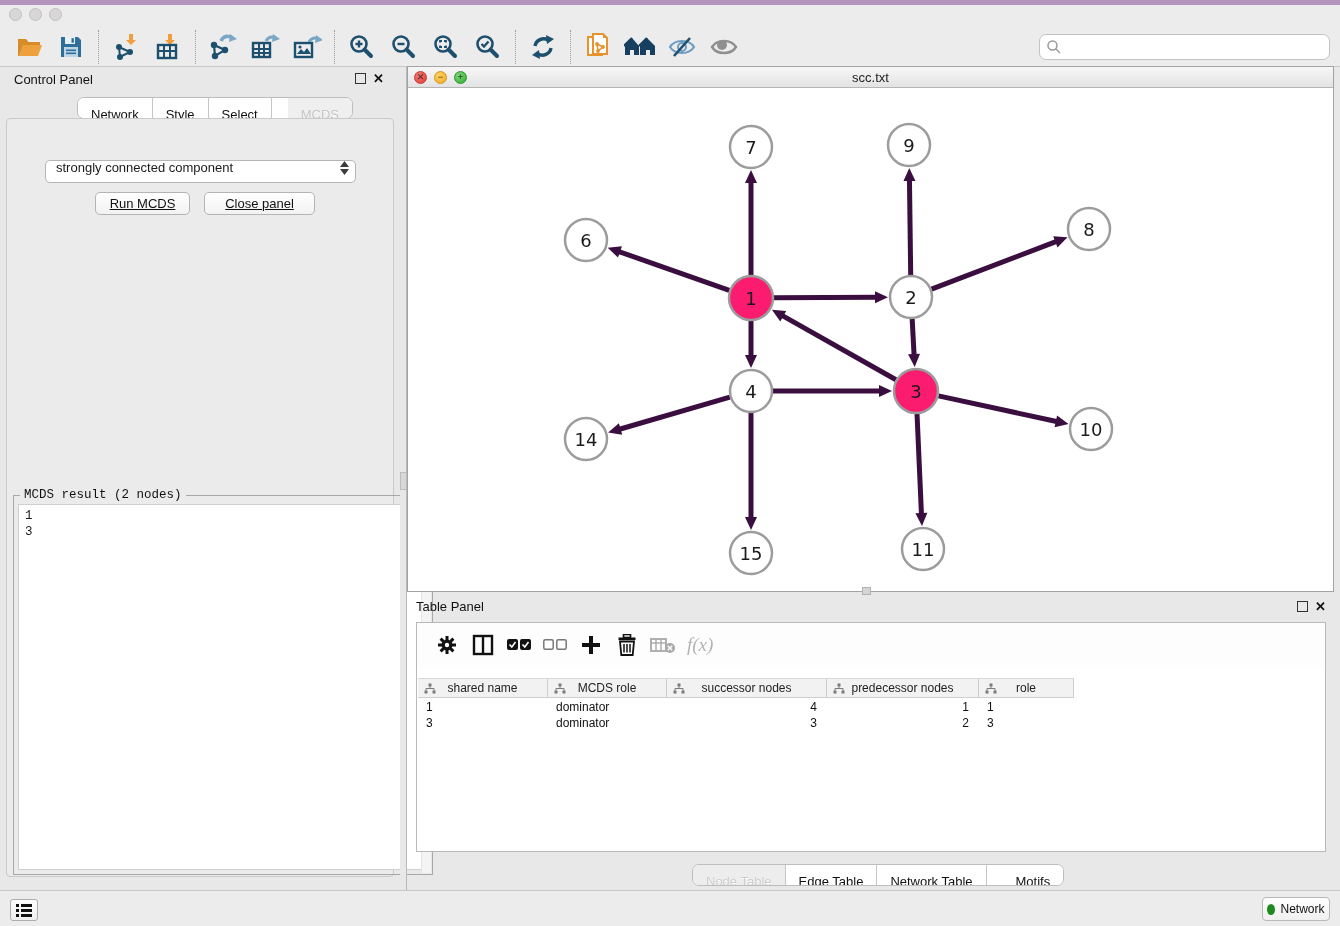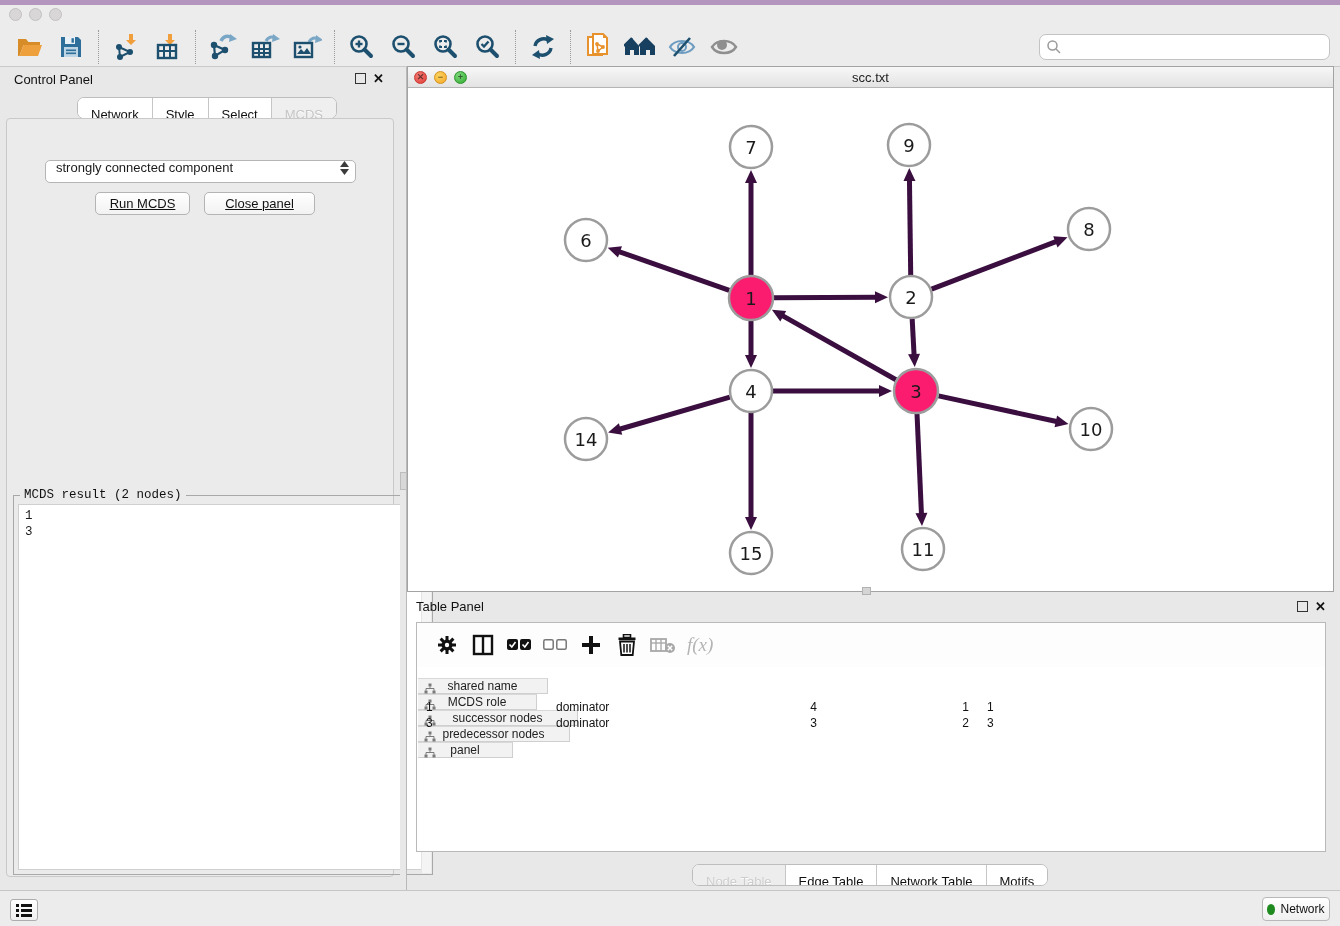--- a/index.html
+++ b/index.html
@@ -23,21 +23,21 @@
   
   .cp-header { position:absolute; left:0; top:70px; width:400px; height:22px; }
   .cp-title { position:absolute; left:14px; top:2px; font-size:13px; color:#111; }
   .panel-btns { position:absolute; top:3px; display:flex; gap:7px; }
   .cp-header .panel-btns { right:16px; }
   .float-glyph { width:11px; height:11px; border:1.5px solid #333; display:inline-block; }
   .close-glyph { font-size:13px; font-weight:bold; color:#111; line-height:11px; }
 
   .segmented { display:flex; height:22px; border:1px solid #bdbdbd; border-radius:7px; background:#fff; overflow:hidden; }
   .seg { padding:16px 13px; display:flex; align-items:center; font-size:13px; color:#111; border-right:1px solid #c6c6c6; background:#fff; cursor:default; }
-  .seg:last-child { border-right:none; }
+  .seg:last-child { border-right:none;margin-left:16px; }
   .seg.active { background:#efefef; color:#c4c4c4; text-shadow:0 1px 0 #fff; }
   .cp-tabs { position:absolute; left:77px; top:97px; }
 
   .cp-content { position:absolute; left:6px; top:118px; width:388px; height:759px; background:#ebebeb; border:1px solid #c9c9c9; border-radius:4px; }
   .opt-label { position:absolute; left:0; width:100%; top:19px; text-align:center; font-size:13px; color:#111; }
   .mcds-select { position:absolute; left:38px; top:41px; width:311px; height:23px; background:#fff; border:1px solid #b5b5b5; border-radius:5px; display:flex; align-items:center; padding:0 6px 8px 10px; font-size:13px; }
   .mcds-select .sel-text { flex:1; }
   .stepper { display:flex; flex-direction:column; gap:2px; align-items:center; }
   .stepper svg { display:block; }
   .btn { position:absolute; height:23px; background:linear-gradient(#ffffff,#f2f2f2); border:1px solid #b4b4b4; border-radius:5px; font-size:13px; color:#111; display:flex; align-items:center; justify-content:center;text-decoration:underline; }
@@ -67,21 +67,21 @@
 
   
   .tp-header { position:absolute; left:407px; top:598px; width:933px; height:20px; }
   .tp-title { position:absolute; left:9px; top:1px; font-size:13px; color:#111; }
   .tp-header .panel-btns { right:14px; }
   .tp-container { position:absolute; left:416px; top:622px; width:910px; height:230px; background:#fff; border:1px solid #b9b9b9; }
   .tp-toolbar { position:absolute; left:0; top:0; right:0; height:44px; display:flex; align-items:center; padding-left:12px; background:#fdfdfd; }
   .tp-tbtn { width:36px; height:32px; display:flex; align-items:center; justify-content:center; }
   .fx-label { font-family:"Liberation Serif", serif; font-style:italic; font-size:19px; color:#b4b4b4; margin-left:6px; }
 
-  .grid-head { position:absolute; left:1px; top:55px; height:25px; display:flex;flex-direction:column; }
+  .grid-head { position:absolute; left:1px; top:55px; height:25px; display:flex; }
   .th { position:relative; height:20px; background:#f2f2f2; border-top:1px solid #d8d8d8; border-bottom:1px solid #cfcfcf; border-right:1px solid #cfcfcf; display:flex; align-items:center; justify-content:center; font-size:12px; color:#222; }
   .th .tree-ico { position:absolute; left:6px; top:4px; }
   .grid-body { position:absolute; left:1px; top:76px; }
   .tr { display:flex; height:16px; }
   .td { font-size:12px; color:#111; line-height:16px; overflow:hidden; white-space:nowrap; }
   .td.left { text-align:left; padding-left:8px; }
   .td.right { text-align:right; padding-right:10px; }
 
   .bottom-tabs { position:absolute; left:692px; top:864px; }
   .bottom-tabs .seg.active { background:#ededed; color:#cdcdcd; }
@@ -470,21 +470,21 @@
         </svg>
         <span>predecessor nodes</span>
       </div>
       <div class="th" style="width: 95px;">
         <svg class="tree-ico" width="12" height="12" viewBox="0 0 12 12">
           <rect x="4.5" y="0.5" width="3" height="3" fill="#7a7a7a"></rect>
           <path d="M6 3.5v2M2 5.5h8M2 5.5v2M10 5.5v2" stroke="#7a7a7a" stroke-width="1" fill="none"></path>
           <rect x="0.5" y="7.5" width="3" height="3" fill="#7a7a7a"></rect>
           <rect x="8.5" y="7.5" width="3" height="3" fill="#7a7a7a"></rect>
         </svg>
-        <span>panel</span>
+        <span>role</span>
       </div>
     </div>
   <div class="grid-body" id="grid-body">
       <div class="tr">
         <div class="td left" style="width: 130px;">1</div>
         <div class="td left" style="width: 119px;">dominator</div>
         <div class="td right" style="width: 160px;">4</div>
         <div class="td right" style="width: 152px;">1</div>
         <div class="td left" style="width: 95px;">1</div>
       </div>

